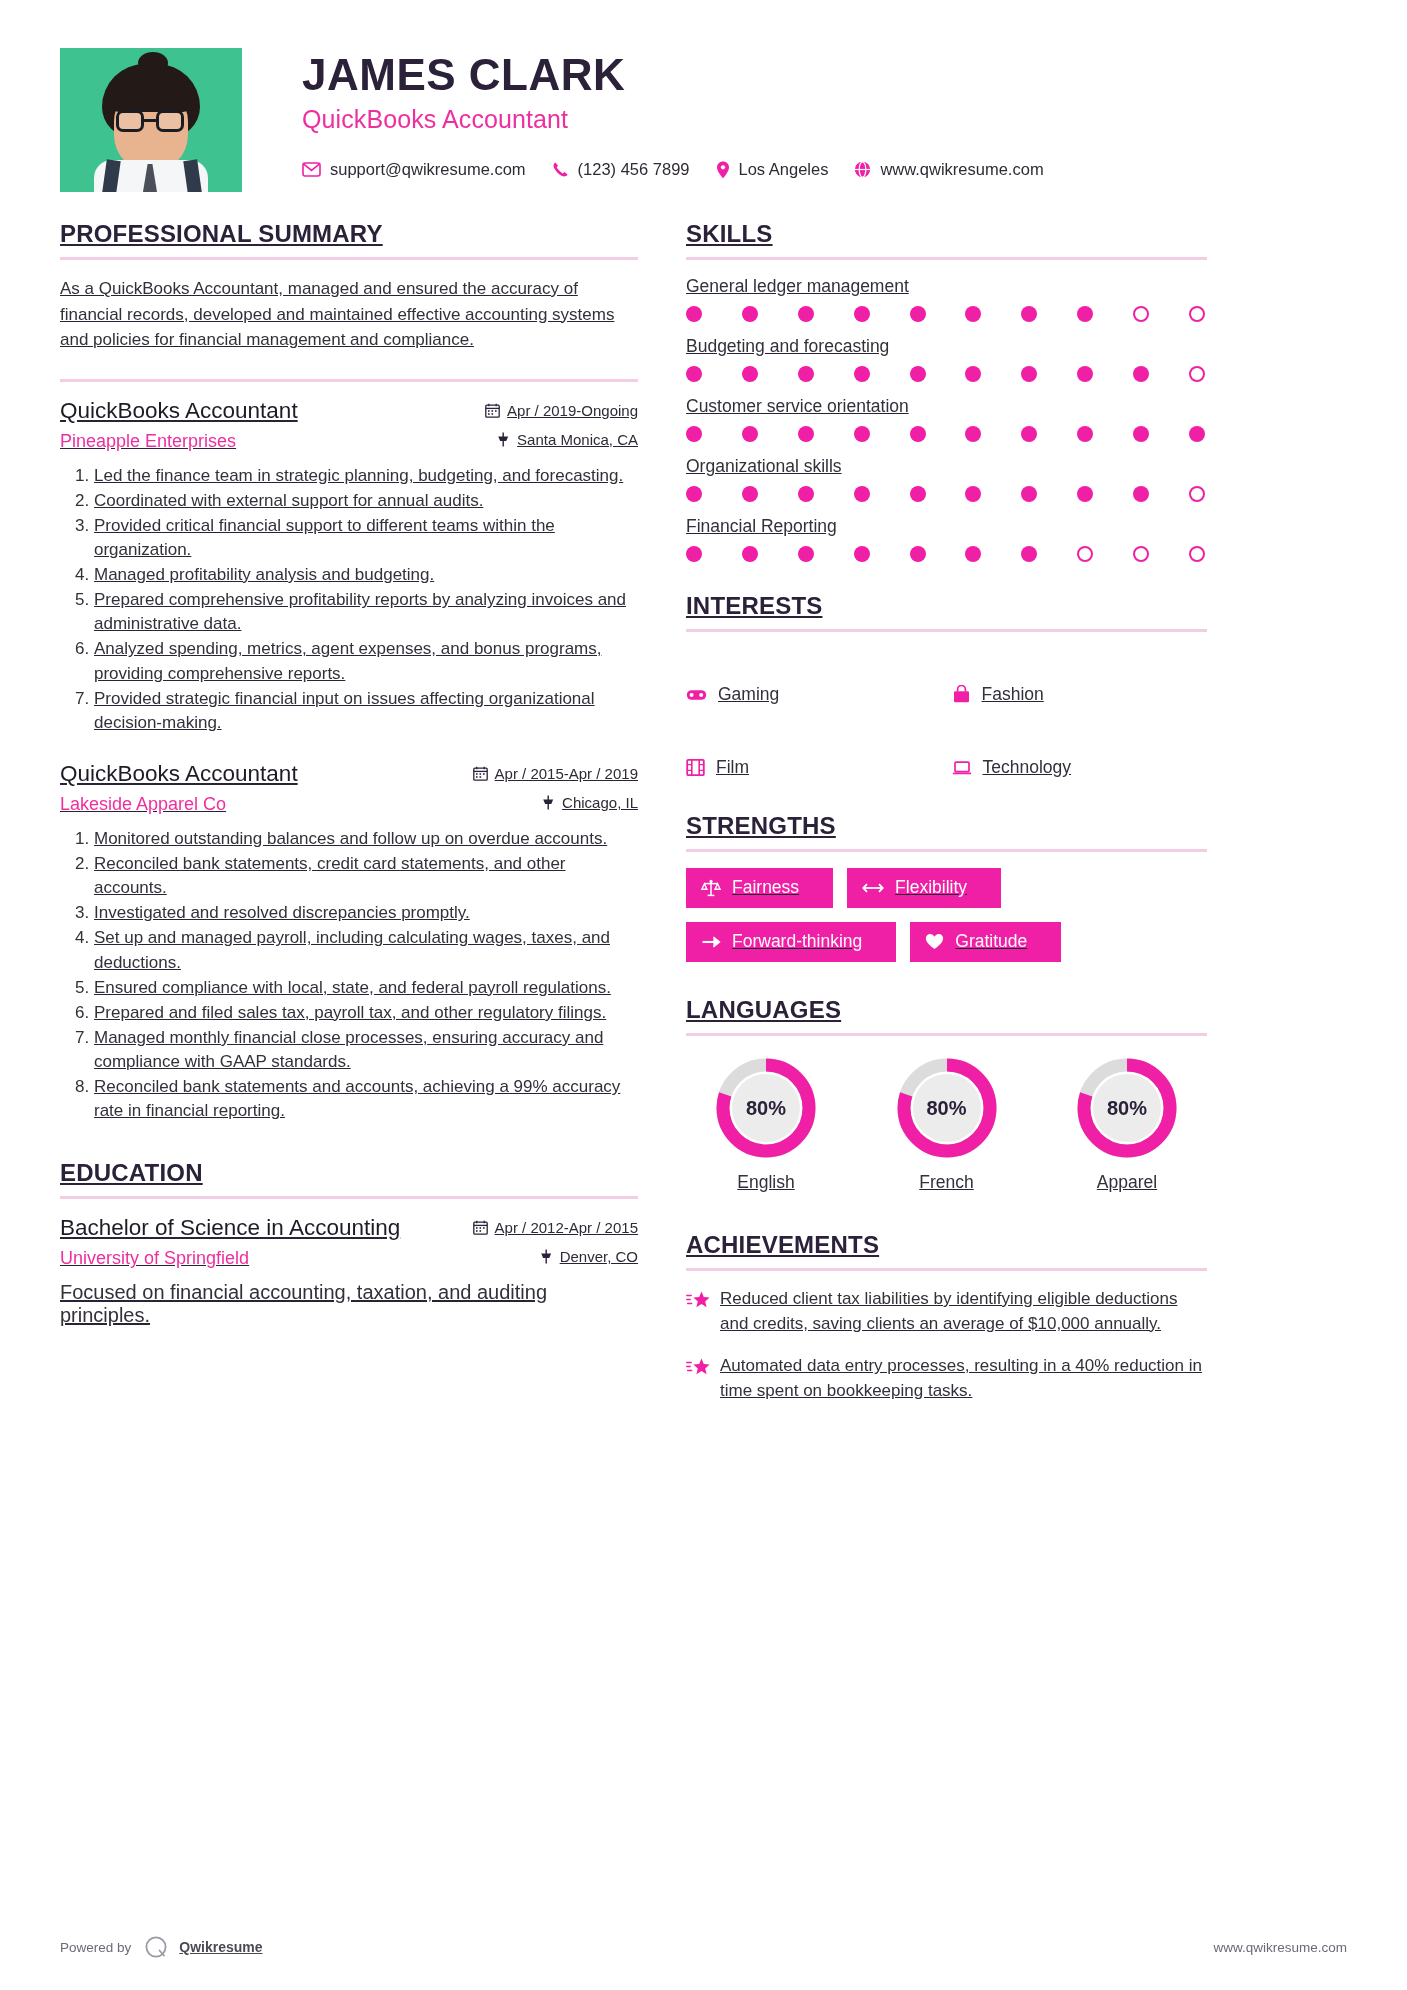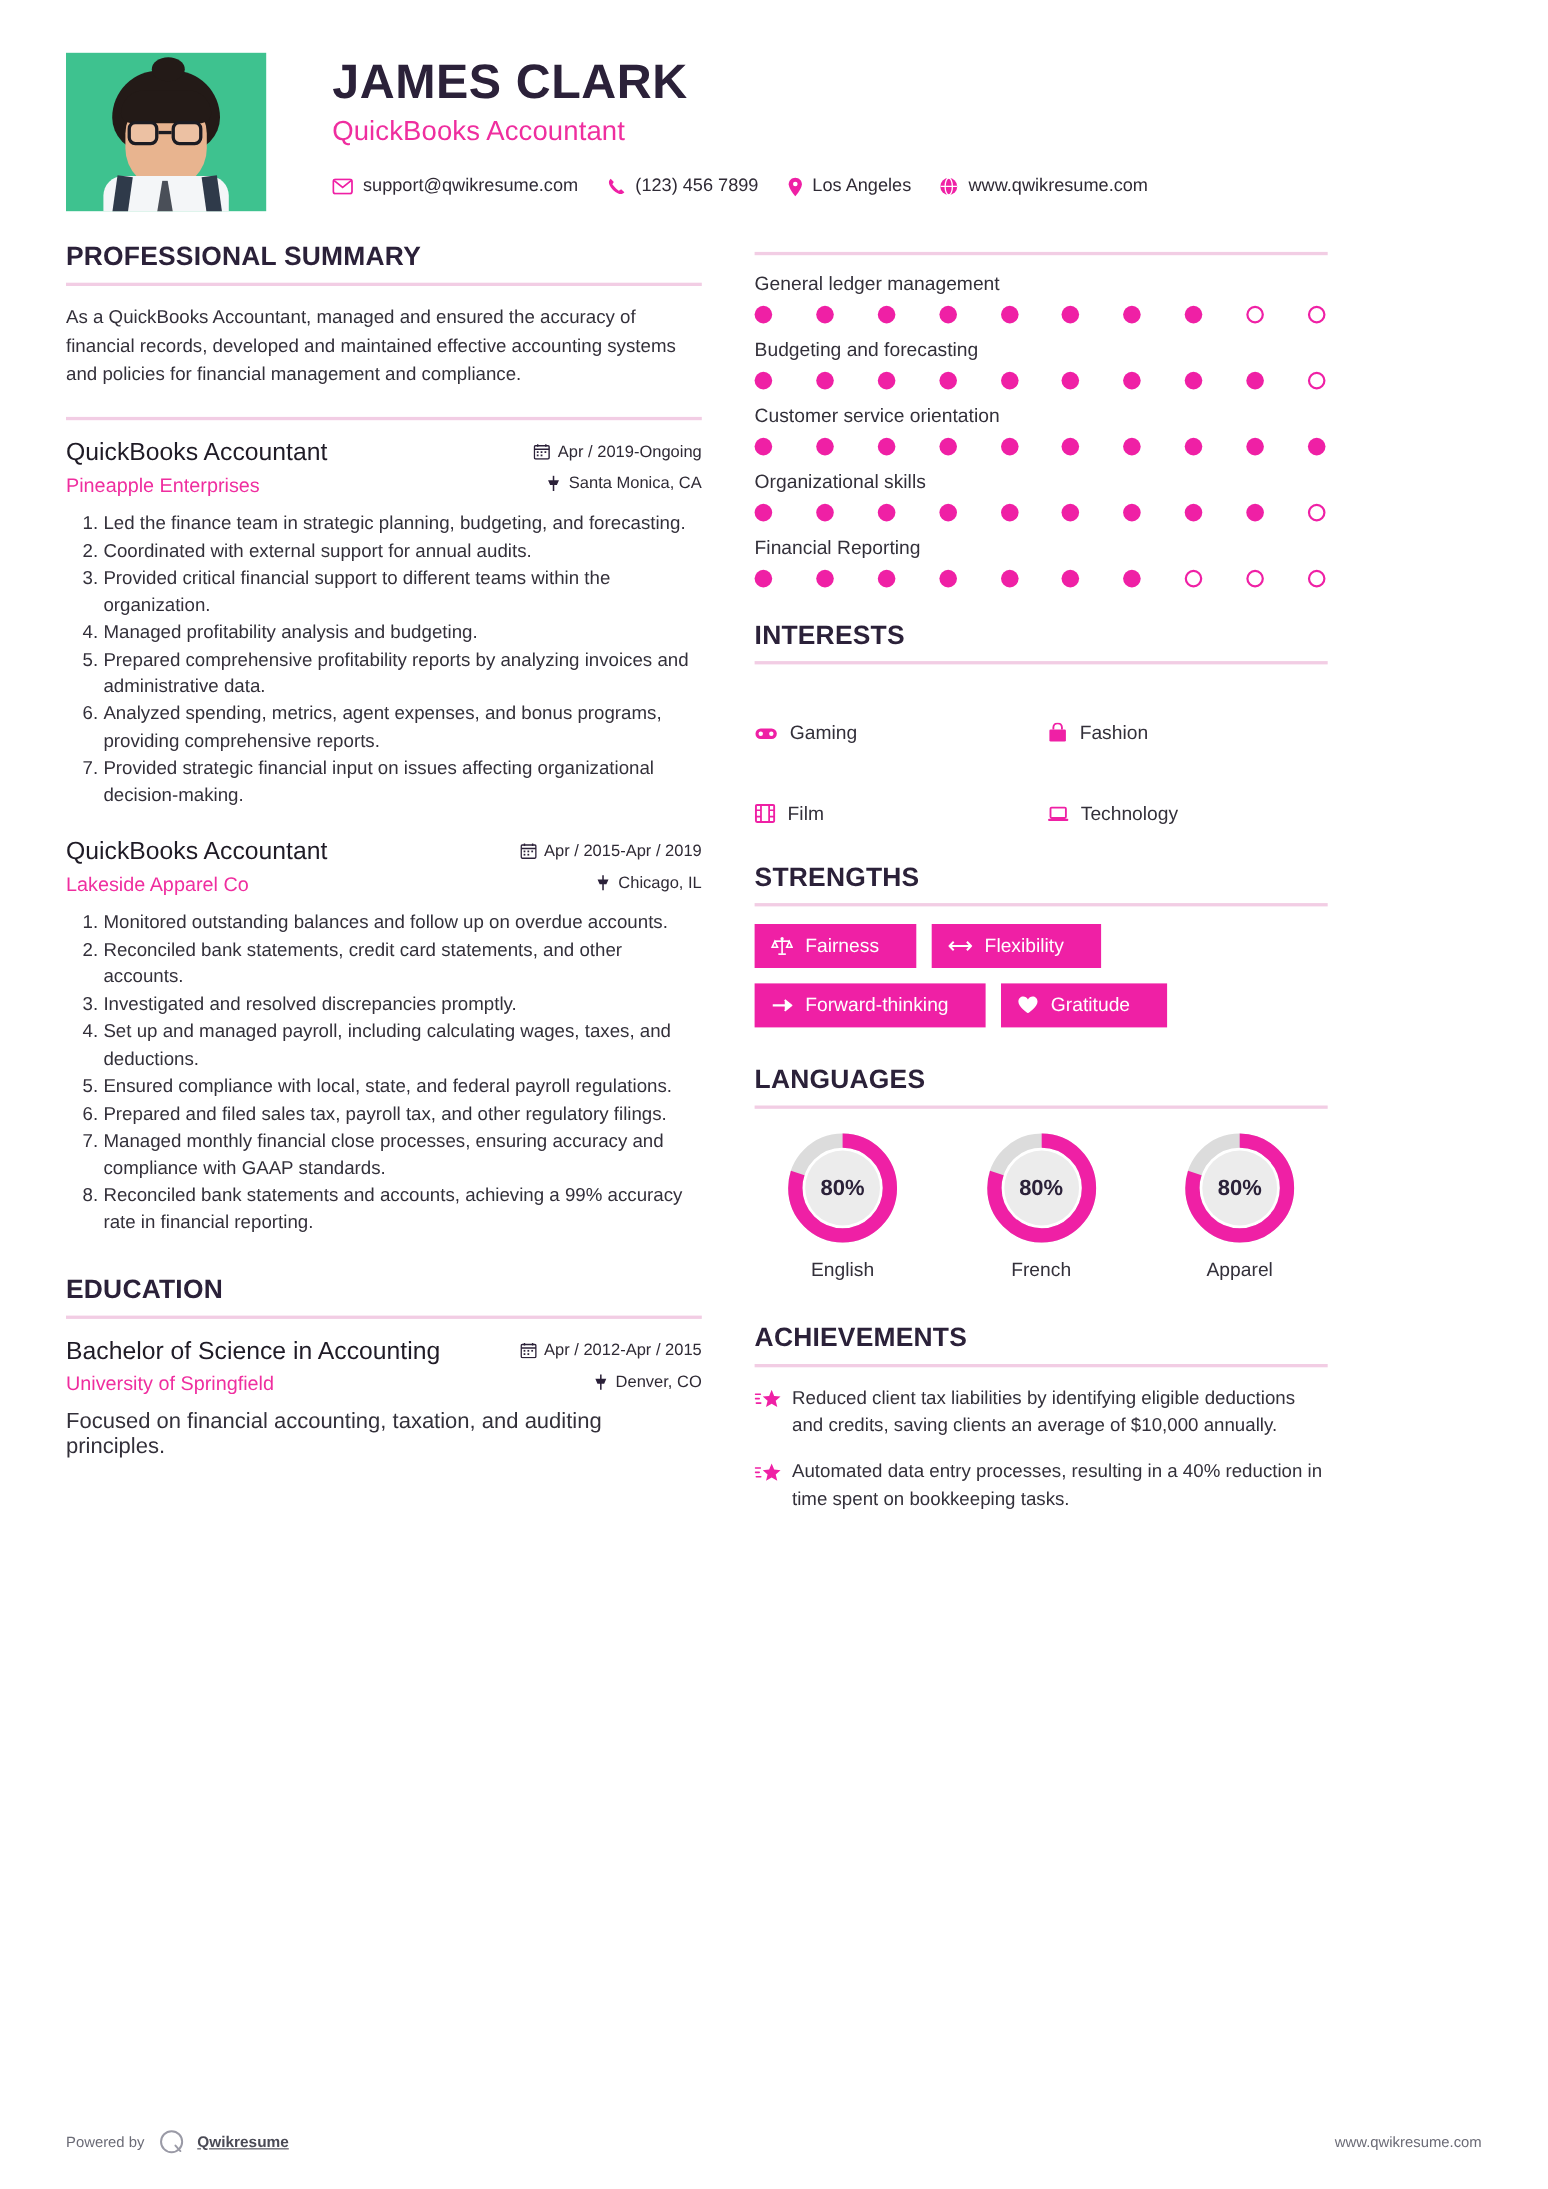--- a/index.html
+++ b/index.html
@@ -50,21 +50,21 @@
   .col-right { width: 521px; flex: 0 0 521px; }
 
   .sec-title {
     font-size: 24px; font-weight: 700; color: #2b2139; letter-spacing: .2px;
     text-transform: uppercase;
   }
   .sec-rule { height: 3px; background: #f2cde4; margin-top: 9px; margin-bottom: 16px; }
 
   .summary-text { font-size: 17px; line-height: 1.5; color: #33303a; }
 
-  .sec { margin-bottom: 26px; }
+  .sec { margin-bottom: 26px; text-decoration: underline; }
 
   
   .job { margin-bottom: 26px; }
   .job-top { display: flex; justify-content: space-between; align-items: baseline; }
   .job-role { font-size: 22.5px; color: #1f1b26; }
   .job-meta { font-size: 15px; color: #2f2a35; display: flex; align-items: center; white-space: nowrap; }
   .job-meta .m-ico { margin-right: 7px; display:inline-flex; }
   .job-sub { display: flex; justify-content: space-between; align-items: baseline; margin-top: 7px; }
   .job-company { font-size: 18px; color: #ef2e9f; }
   ol.bullets { margin: 12px 0 0 0; padding-left: 34px; }
@@ -322,20 +322,21 @@
           </div>
         </div>
         <div class="edu-desc">Focused on financial accounting, taxation, and auditing principles.</div>
       </div>
 
     </div>
 
     <div class="col-right">
 
       <div class="sec">
+        <div class="sec-title">SKILLS</div>
         <div class="sec-rule"></div>
         <div id="skills-container">
             <div class="skill-row">
               <div class="skill-name">General ledger management</div>
               <div class="dots">
                 <span class="dot on"></span>
                 <span class="dot on"></span>
                 <span class="dot on"></span>
                 <span class="dot on"></span>
                 <span class="dot on"></span>

